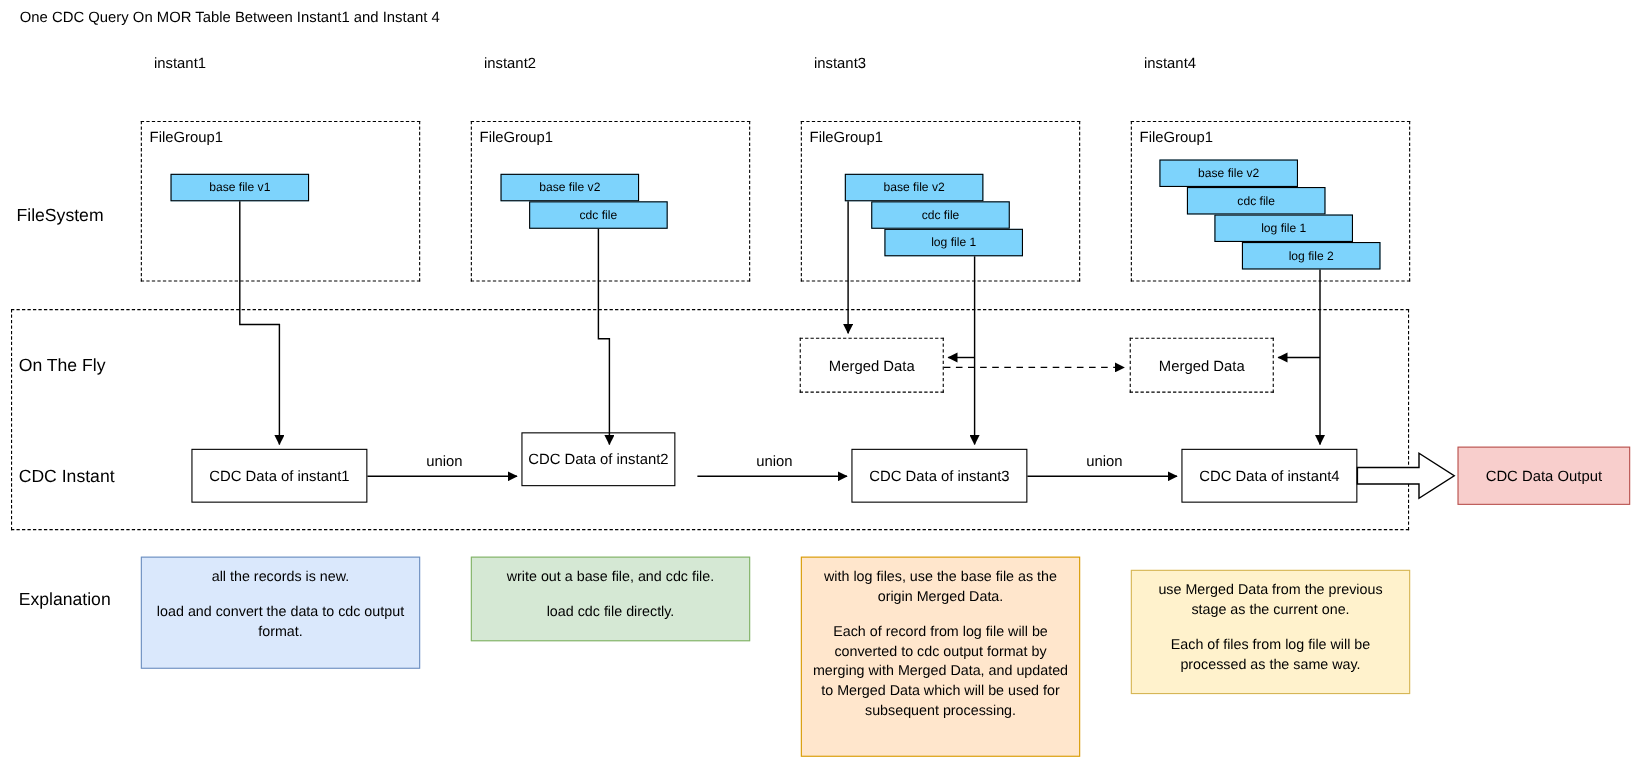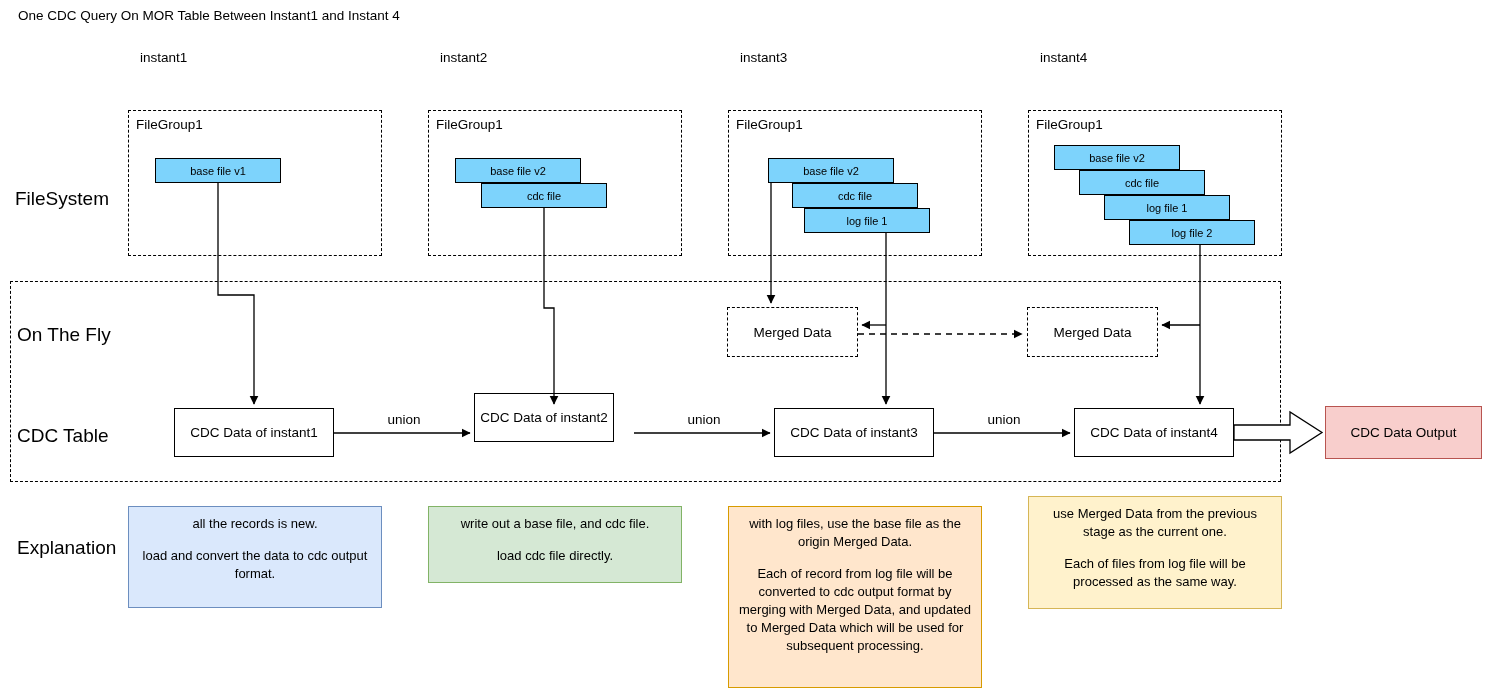--- a/index.html
+++ b/index.html
@@ -8,21 +8,21 @@
     font-family:"Liberation Sans","DejaVu Sans",sans-serif;
     color:#000000;position:relative;overflow:hidden;
   }
   #stage{position:absolute;left:0;top:0;width:1491px;height:694px;}
   .abs{position:absolute;box-sizing:border-box;text-align:center;}
 
   .title{left:18px;top:8px;font-size:13.5px;white-space:nowrap;}
 
   .col-head{font-size:13.5px;white-space:nowrap;top:50px;}
 
-  .row-label{font-size:19px;white-space:nowrap;}
+  .row-label{font-size:16px;white-space:nowrap;}
 
   .dashed-group{
     border:1.6px dashed #000;background:transparent;
   }
   .group-title{
     position:absolute;left:7px;top:6px;font-size:13.5px;white-space:nowrap;
   }
 
   .file-box{
     border:1.3px solid #000;background:#7dd3fc;
@@ -71,21 +71,21 @@
 
   <div class="abs title">One CDC Query On MOR Table Between Instant1 and Instant 4</div>
 
   <div class="abs col-head" style="left:140px;">instant1</div>
   <div class="abs col-head" style="left:440px;">instant2</div>
   <div class="abs col-head" style="left:740px;">instant3</div>
   <div class="abs col-head" style="left:1040px;">instant4</div>
 
   <div class="abs row-label" style="left:15px;top:188px;">FileSystem</div>
   <div class="abs row-label" style="left:17px;top:324px;">On The Fly</div>
-  <div class="abs row-label" style="left:17px;top:425px;">CDC Table</div>
+  <div class="abs row-label" style="left:17px;top:425px;">CDC Instant</div>
   <div class="abs row-label" style="left:17px;top:537px;">Explanation</div>
 
   <div class="abs dashed-group" style="left:128px;top:110px;width:254px;height:146px;">
     <span class="group-title">FileGroup1</span>
   </div>
   <div class="abs dashed-group" style="left:428px;top:110px;width:254px;height:146px;">
     <span class="group-title">FileGroup1</span>
   </div>
   <div class="abs dashed-group" style="left:728px;top:110px;width:254px;height:146px;">
     <span class="group-title">FileGroup1</span>
@@ -132,21 +132,21 @@
   <div class="abs expl" style="left:428px;top:506px;width:254px;height:77px;border-color:#82b366;background:#d5e8d4;">
     <p>write out a base file, and cdc file.</p>
     <p>load cdc file directly.</p>
   </div>
 
   <div class="abs expl" style="left:728px;top:506px;width:254px;height:182px;border-color:#d79b00;background:#ffe6cc;">
     <p>with log files, use the base file as the origin Merged Data.</p>
     <p>Each of record from log file will be converted to cdc output format by merging with Merged Data, and updated to Merged Data which will be used for subsequent processing.</p>
   </div>
 
-  <div class="abs expl" style="left:1028px;top:496px;width:254px;height:113px;border-color:#d6b656;background:#fff2cc;">
+  <div class="abs expl" style="left:1028px;top:518px;width:254px;height:113px;border-color:#d6b656;background:#fff2cc;">
     <p>use Merged Data from the previous stage as the current one.</p>
     <p>Each of files from log file will be processed as the same way.</p>
   </div>
 
   <svg class="overlay">
     <defs>
       <marker id="arrow" viewBox="0 0 10 10" refX="9.3" refY="5" markerWidth="7" markerHeight="7" orient="auto-start-reverse">
         <path d="M 0 0 L 10 5 L 0 10 z" fill="#000"></path>
       </marker>
       <marker id="arrowOpen" viewBox="0 0 10 10" refX="9.3" refY="5" markerWidth="7" markerHeight="7" orient="auto-start-reverse">

